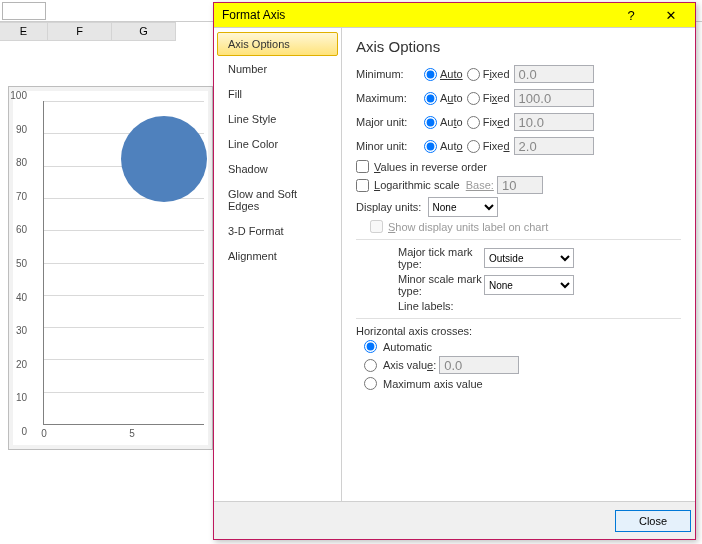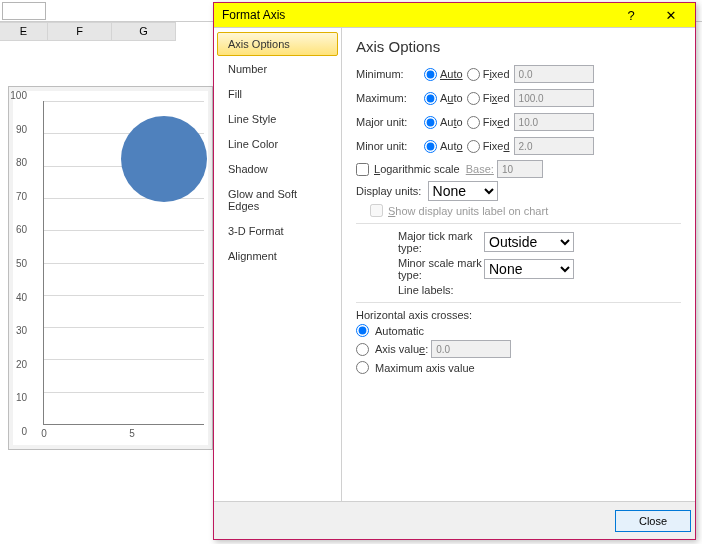--- a/index.html
+++ b/index.html
@@ -29,32 +29,32 @@
   .dlg-body { flex: 1; display: flex; background: #fff; border-top: 1px solid #d0d0d0; }
   .nav { width: 128px; border-right: 1px solid #d0d0d0; background: #fff; padding-top: 4px; }
   .nav-item { padding: 5px 10px; font-size: 11px; color: #333; cursor: default; border:1px solid transparent; margin:0 3px 1px 3px; border-radius:2px;}
   .nav-item.active { background: linear-gradient(#fff7d6,#ffe37a); border:1px solid #e0b000; }
   .content { flex: 1; padding: 10px 14px 6px 14px; position: relative; font-size: 11px; color: #333; }
   .content h2 { font-size: 15px; font-weight: normal; margin: 0 0 8px 0; color: #333; }
   .row { display: flex; align-items: center; height: 22px; margin-bottom: 2px; }
   .row .lbl { width: 68px; }
   .radio { display: inline-flex; align-items: center; margin-right: 4px; }
   .radio input { margin: 0 3px 0 0; }
-  .txt { width: 80px; height: 18px; border: 1px solid #abadb3; background: #fff; padding: 0 4px; font-size: 10px; color: #777; }
+  .txt { width: 80px; height: 18px; border: 1px solid #abadb3; background: #fff; padding: 0 4px; font-size: 13px; color: #777; }
   .txt[disabled] { background: #f0f0f0; color: #888; }
   .chk { display: flex; align-items: center; margin: 3px 0; }
   .chk input { margin: 0 5px 0 0; }
   .chk.disabled, .chk.disabled .u { color: #9a9a9a; }
   .u { text-decoration: underline; }
-  .sel { border: 1px solid #abadb3; background: #fff; height: 20px; font-size: 14px; }
+  .sel { border: 1px solid #abadb3; background: #fff; height: 20px; font-size: 10px; }
   .row2 { display: flex; align-items: center; margin: 3px 0; }
   .row2 .lbl2 { width: 128px; padding-left: 42px; }
   .sep { height: 1px; background: #e0e0e0; margin: 6px 0; }
   .crosses { margin-top: 6px; }
-  .crosses .opt { display: flex; align-items: center; margin: 3px 0; }
+  .crosses .opt { display: flex; align-items: center; margin: 3px 8px; }
   .crosses .opt input[type=radio] { margin: 0 6px 0 0; }
   .footer { height: 38px; border-top: 1px solid #d0d0d0; background: #f0f0f0; display: flex; justify-content: flex-end; align-items: center; padding-right: 4px; }
   .btn { width: 76px; height: 22px; border: 1px solid #0078d7; background: #e5f1fb; font-size: 11px; cursor: default; }
 </style>
 </head>
 <body>
 
 <div class="sheet">
   <div class="sel-bar">
     <div class="name-box"></div>
@@ -166,20 +166,24 @@
             <input type="radio" checked="" style="">
             <span>Aut<span class="u">o</span></span>
           </label>
         <label class="radio">
             <input type="radio" style="">
             <span>Fixe<span class="u">d</span></span>
           </label>
         <input class="txt" disabled="" value="2.0" style="">
       </div>
 
+      <label class="chk">
+        <input type="checkbox" style="">
+          <span><span class="u">V</span><span>alues in reverse order</span></span>
+      </label>
       <div class="chk">
         <input type="checkbox" style="">
         <span><span class="u">L</span><span>ogarithmic scale</span></span>
         &nbsp;&nbsp;<span class="u" style="color:#9a9a9a">Base:</span>&nbsp;
         <input class="txt" style="width: 46px;" disabled="" value="10">
       </div>
 
       <div class="row2">
         <span>Display units:</span>&nbsp;&nbsp;
         <select class="sel" style="width:70px">

